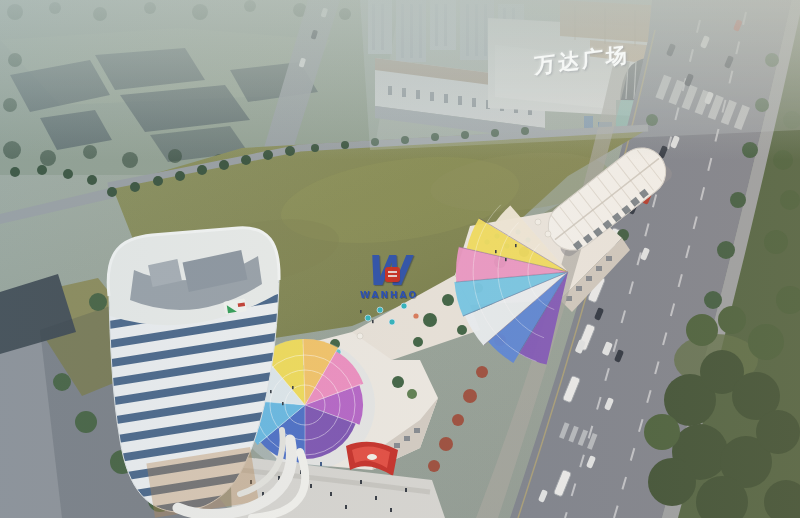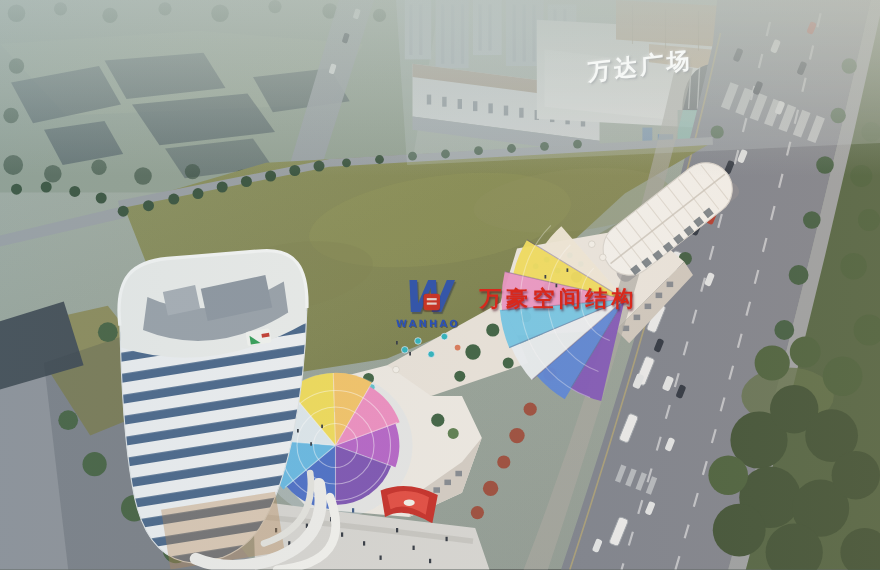--- a/index.html
+++ b/index.html
@@ -560,15 +560,14 @@
 </svg>
 
 <div class="roof-sign">万达广场</div>
 
 <div class="watermark">
   <div class="wm-logo">
     <span class="wm-w">W</span>
     <span class="wm-badge"></span>
   </div>
   <div class="wm-wordmark">WANHAO</div>
-  <div class="wm-line wm-line1">万豪空间结构</div>
 </div>
 </div>
 
 </body></html>

